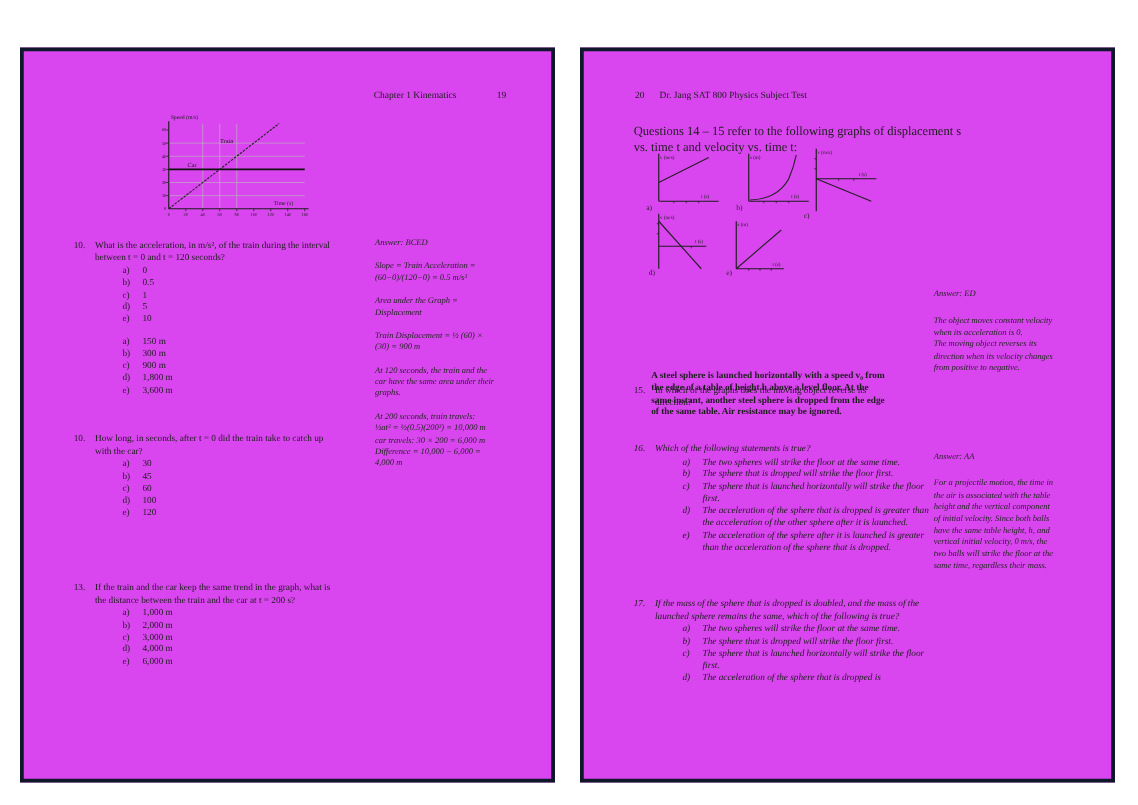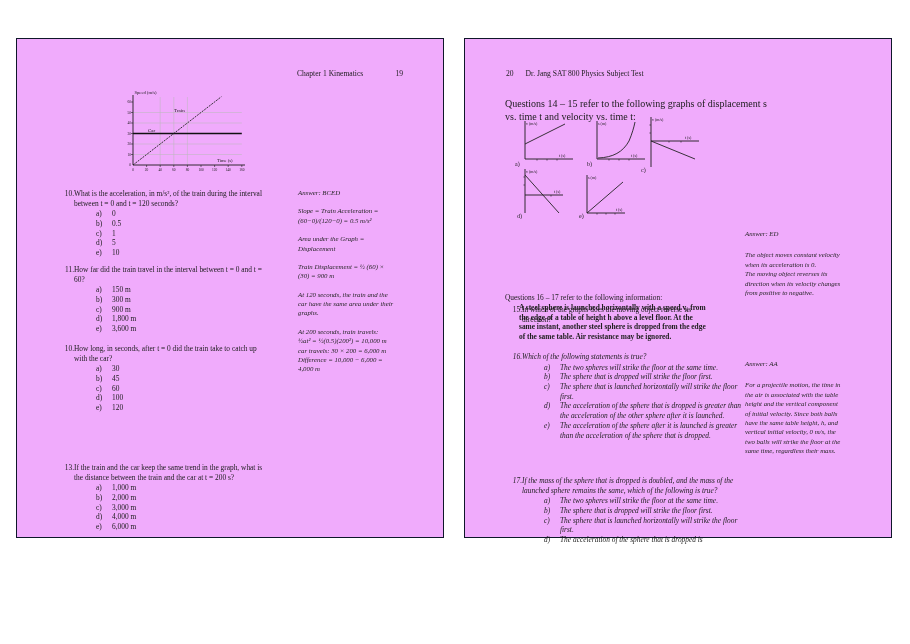--- a/index.html
+++ b/index.html
@@ -2,34 +2,34 @@
 <html><head>
 <meta charset="utf-8">
 <style>
   html,body{margin:0;padding:0;}
   body{
     width:910px;height:644px;background:#ffffff;position:relative;
     font-family:"Liberation Serif","DejaVu Serif",serif;color:#1c1c1c;
     -webkit-font-smoothing:antialiased;
   }
   .page{
-    position:absolute;top:38px;width:428px;height:500px;
-    background:#f0abfc;border:1px solid #0f172a;box-sizing:border-box;
+    position:absolute;top:38px;width:428px;height:588px;
+    background:#d946ef;border:3px solid #0f172a;box-sizing:border-box;
   }
   .page-left{left:16px;}
   .page-right{left:464px;}
   .pheader{position:absolute;font-size:7.6px;white-space:nowrap;}
   .hdr-left{left:280px;top:30px;width:106px;display:flex;justify-content:space-between;}
   .hdr-right{left:41px;top:30px;display:flex;gap:12px;}
   .question{position:absolute;left:40px;font-size:7.4px;line-height:1.31;}
   .qw-left{width:212px;}
   .qw-right-a{width:215px;}
   .qw-right-b{width:238px;font-style:italic;}
   .qrow{display:flex;}
-  .qnum{width:17px;flex:none;text-align:right;}
+  .qnum{width:17px;flex:none;}
   .qtext{flex:1;}
   .opts{margin-left:39px;margin-top:1px;}
   .opt{display:flex;}
   .olet{width:16px;flex:none;}
   .otext{flex:1;}
   .anscol{
     position:absolute;font-style:italic;font-size:6.8px;line-height:1.38;color:#252525;
   }
   .anscol-left{left:281px;top:149px;width:142px;}
   .ans-title{margin:0 0 9px 0;}
@@ -127,24 +127,20 @@
             <span class="otext">5</span>
           </div>
         <div class="opt">
             <span class="olet">e)</span>
             <span class="otext">10</span>
           </div>
       </div>
     </div>
 
     <div class="question qw-left" style="top:226px;">
-      <div class="qrow">
-        <span class="qnum">11.</span>
-        <div class="qtext">How far did the train travel in the interval between t = 0 and t = 60?</div>
-      </div>
       <div class="opts">
         <div class="opt">
             <span class="olet">a)</span>
             <span class="otext">150 m</span>
           </div>
         <div class="opt">
             <span class="olet">b)</span>
             <span class="otext">300 m</span>
           </div>
         <div class="opt">
@@ -305,21 +301,20 @@
     <div class="anscol" style="left:280px;top:190px;width:142px;">
       <p class="ans-title">Answer: ED</p>
       <p class="ansp" style="margin-top:12px;">The object moves constant velocity
 when its acceleration is 0.
 The moving object reverses its
 direction when its velocity changes
 from positive to negative.</p>
     </div>
 
     <div class="infoblock">
-      <div>Questions 16 – 17 refer to the following information:</div>
       <div class="infobody prewrap">A steel sphere is launched horizontally with a speed v₀ from
 the edge of a table of height h above a level floor. At the
 same instant, another steel sphere is dropped from the edge
 of the same table. Air resistance may be ignored.</div>
     </div>
 
     <div class="question qw-right-b" style="top:313px;">
       <div class="qrow">
         <span class="qnum">16.</span>
         <div class="qtext">Which of the following statements is true?</div>

